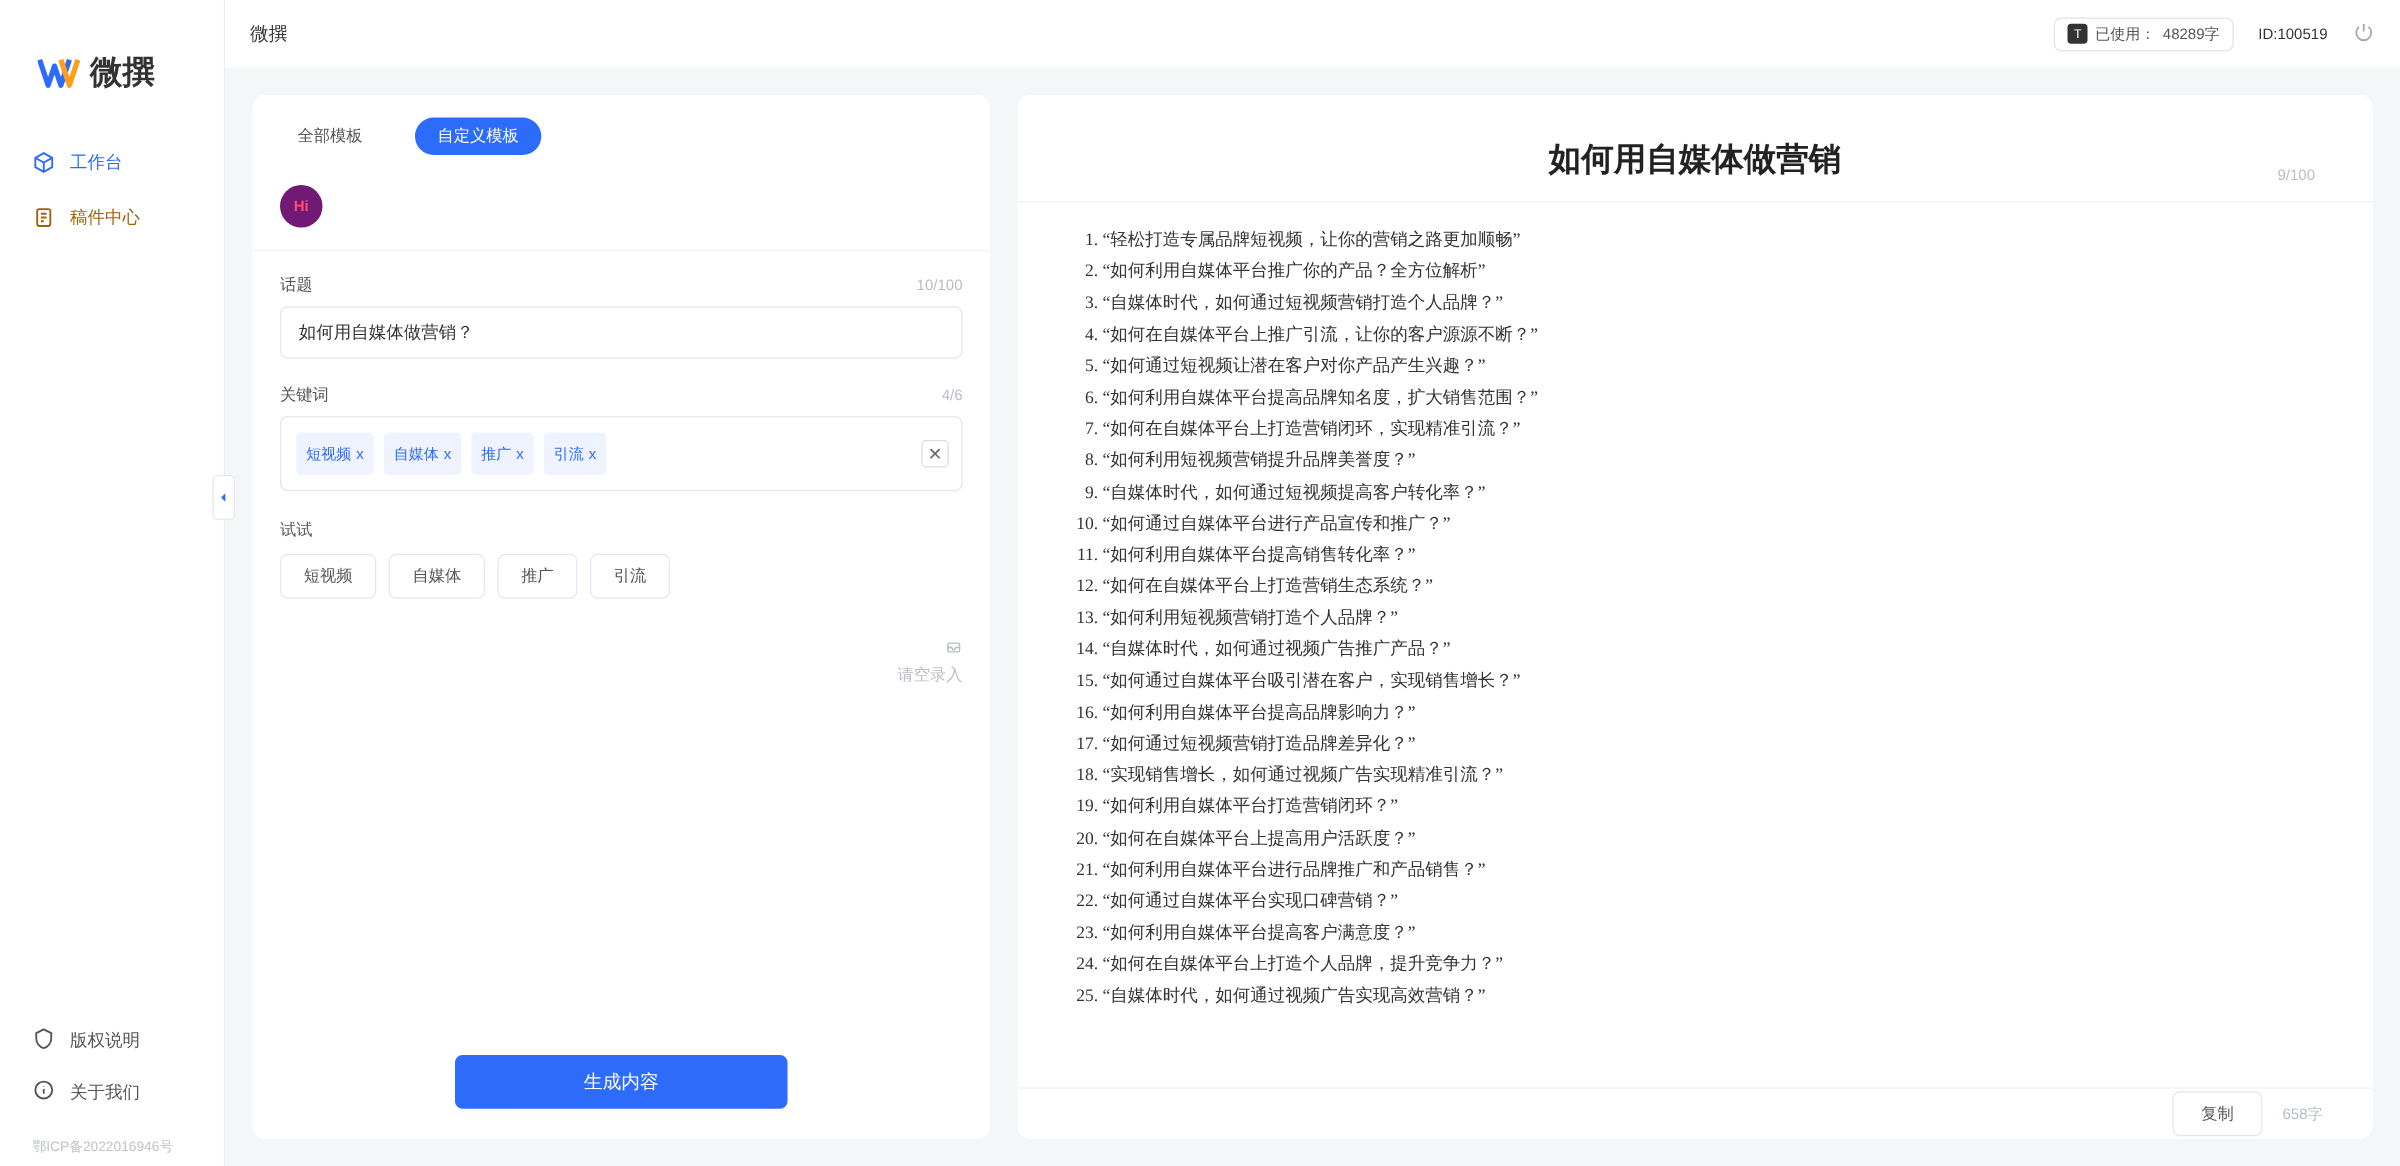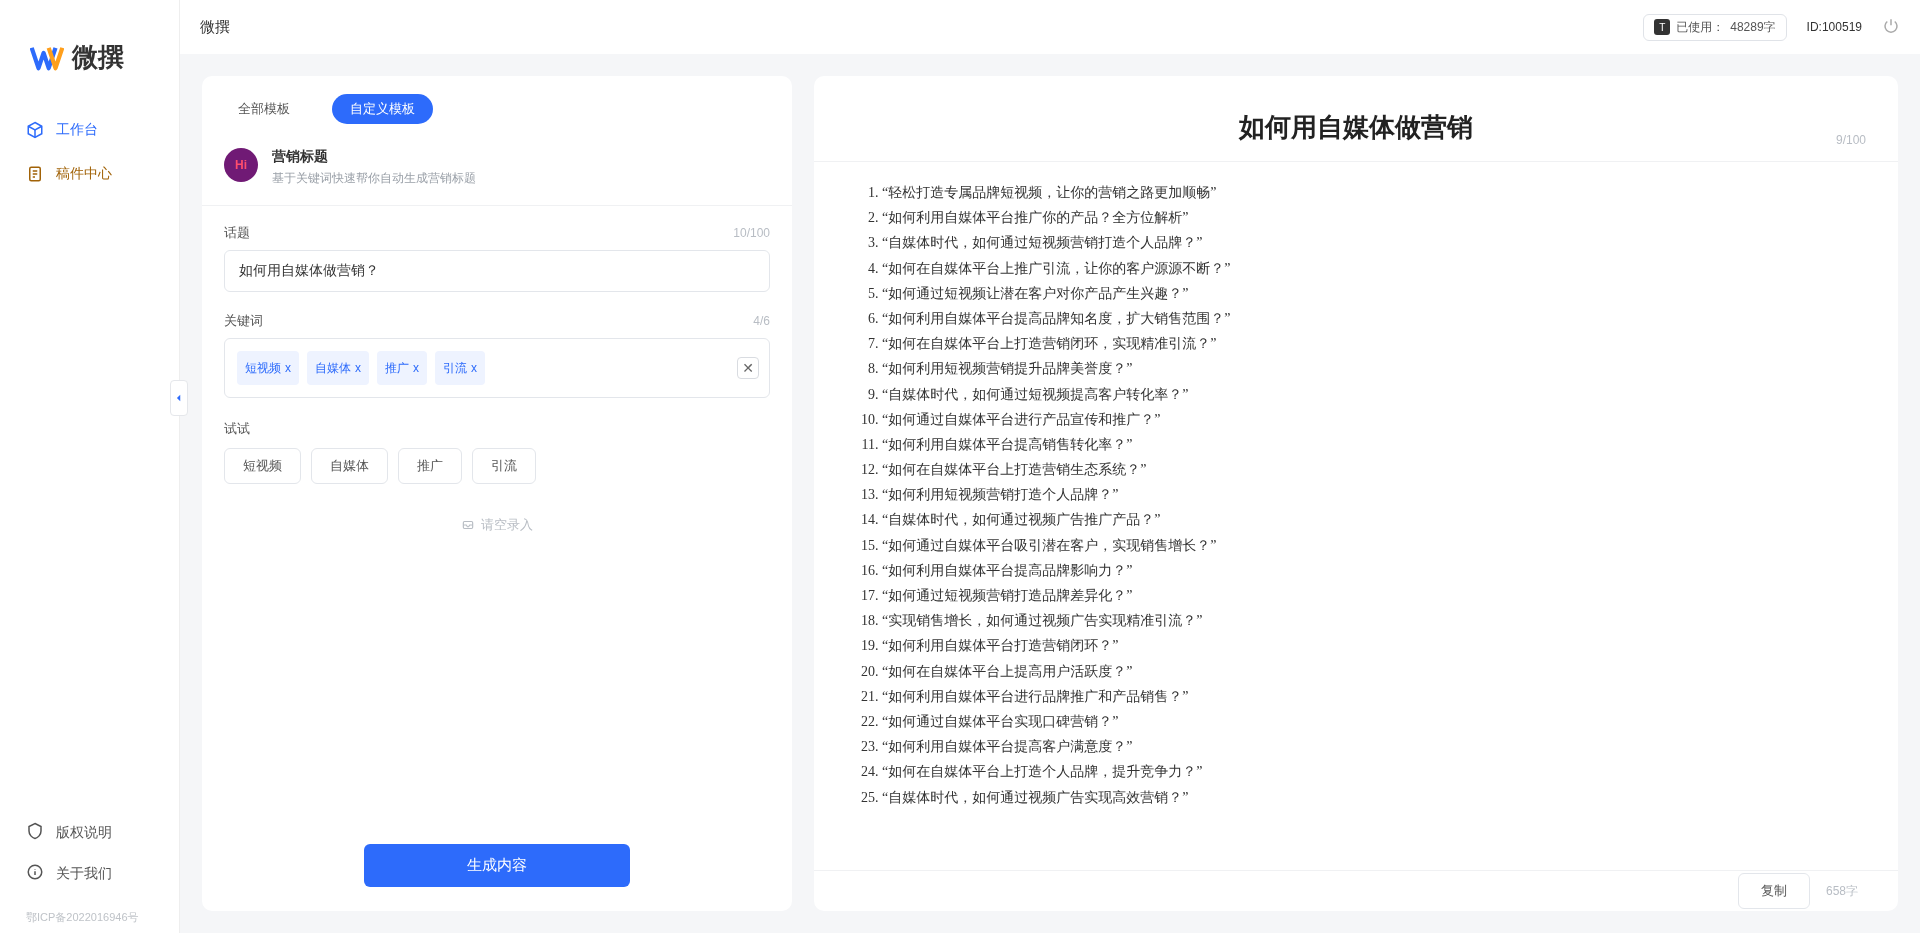--- a/index.html
+++ b/index.html
@@ -180,22 +180,22 @@
     .suggest-btn {
       border: 1px solid #e3e6eb;
       border-radius: 6px;
       padding: 8px 18px;
       font-size: 13px;
       color: #555;
       cursor: pointer;
       background: #fff;
     }
     .empty-row {
-      display: flex; align-items: center; justify-content: center; gap: 6px;
-      color: #b8bdc4; font-size: 13px; padding: 10px 0 20px;
+      display: flex; align-items: flex-end; justify-content: center; gap: 6px;
+      color: #b8bdc4; font-size: 13px; padding: 10px 0 20px; flex-direction: column;
     }
     .generate-row { padding: 16px 22px 24px; }
     .generate-btn {
       width: 266px;
       margin: 0 auto;
       display: block;
       background: #2d6bfb;
       color: #fff;
       border: none;
       border-radius: 6px;
@@ -210,21 +210,21 @@
       border-bottom: 1px solid #f0f1f3;
     }
     .right-title {
       font-size: 26px;
       font-family: "Songti SC", SimSun, serif;
       font-weight: 600;
       color: #222;
     }
     .right-counter {
       position: absolute;
-      right: 32px;
+      right: 46px;
       bottom: 14px;
       font-size: 12px;
       color: #b8bdc4;
     }
     .result-body {
       flex: 1;
       overflow: auto;
       padding: 18px 40px 10px 40px;
     }
     .result-list { list-style: decimal; padding-left: 28px; }
@@ -332,24 +332,20 @@
     </div>
 
     <div class="content">
       <div class="panel left">
         <div class="tabs">
           <div class="tab">全部模板</div>
           <div class="tab active">自定义模板</div>
         </div>
         <div class="template-head">
           <div class="template-icon">Hi</div>
-          <div>
-            <div class="template-title">营销标题</div>
-            <div class="template-desc">基于关键词快速帮你自动生成营销标题</div>
-          </div>
         </div>
         <div class="form">
           <div class="field-label-row">
             <span class="field-label">话题</span>
             <span class="field-counter">10/100</span>
           </div>
           <input class="text-input" type="text" value="如何用自媒体做营销？" style="">
 
           <div class="field-label-row">
             <span class="field-label">关键词</span>

